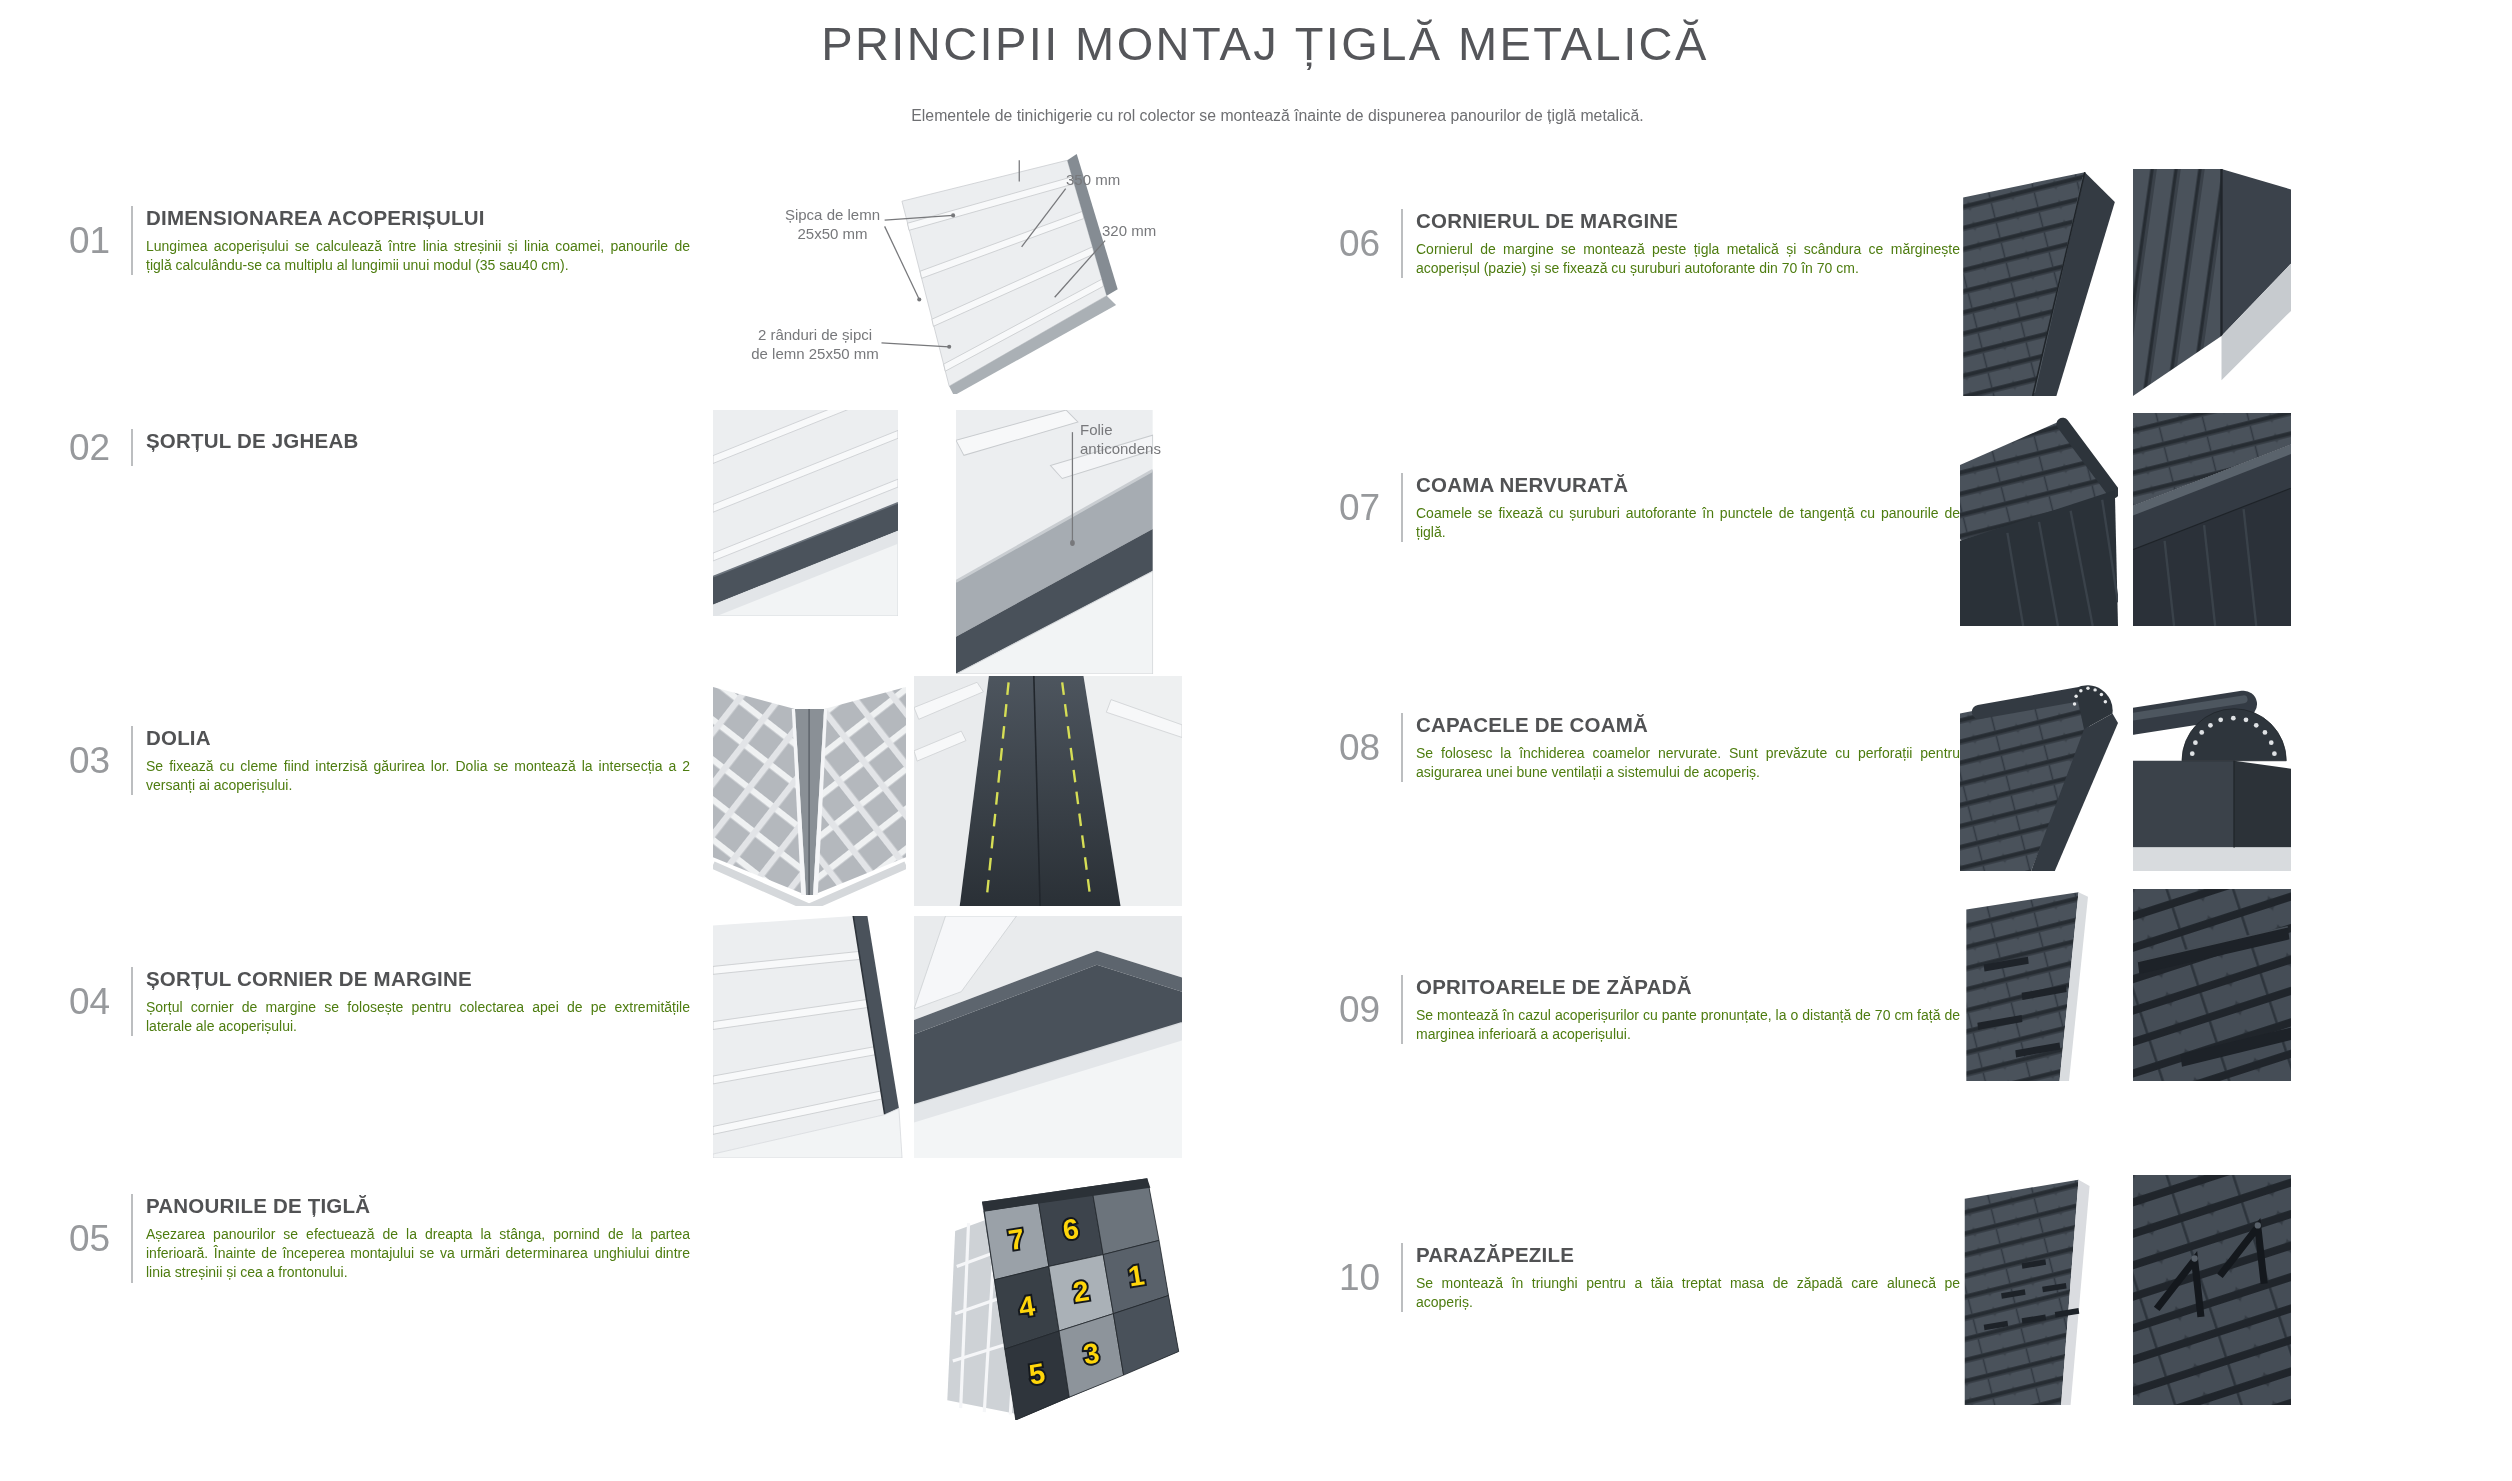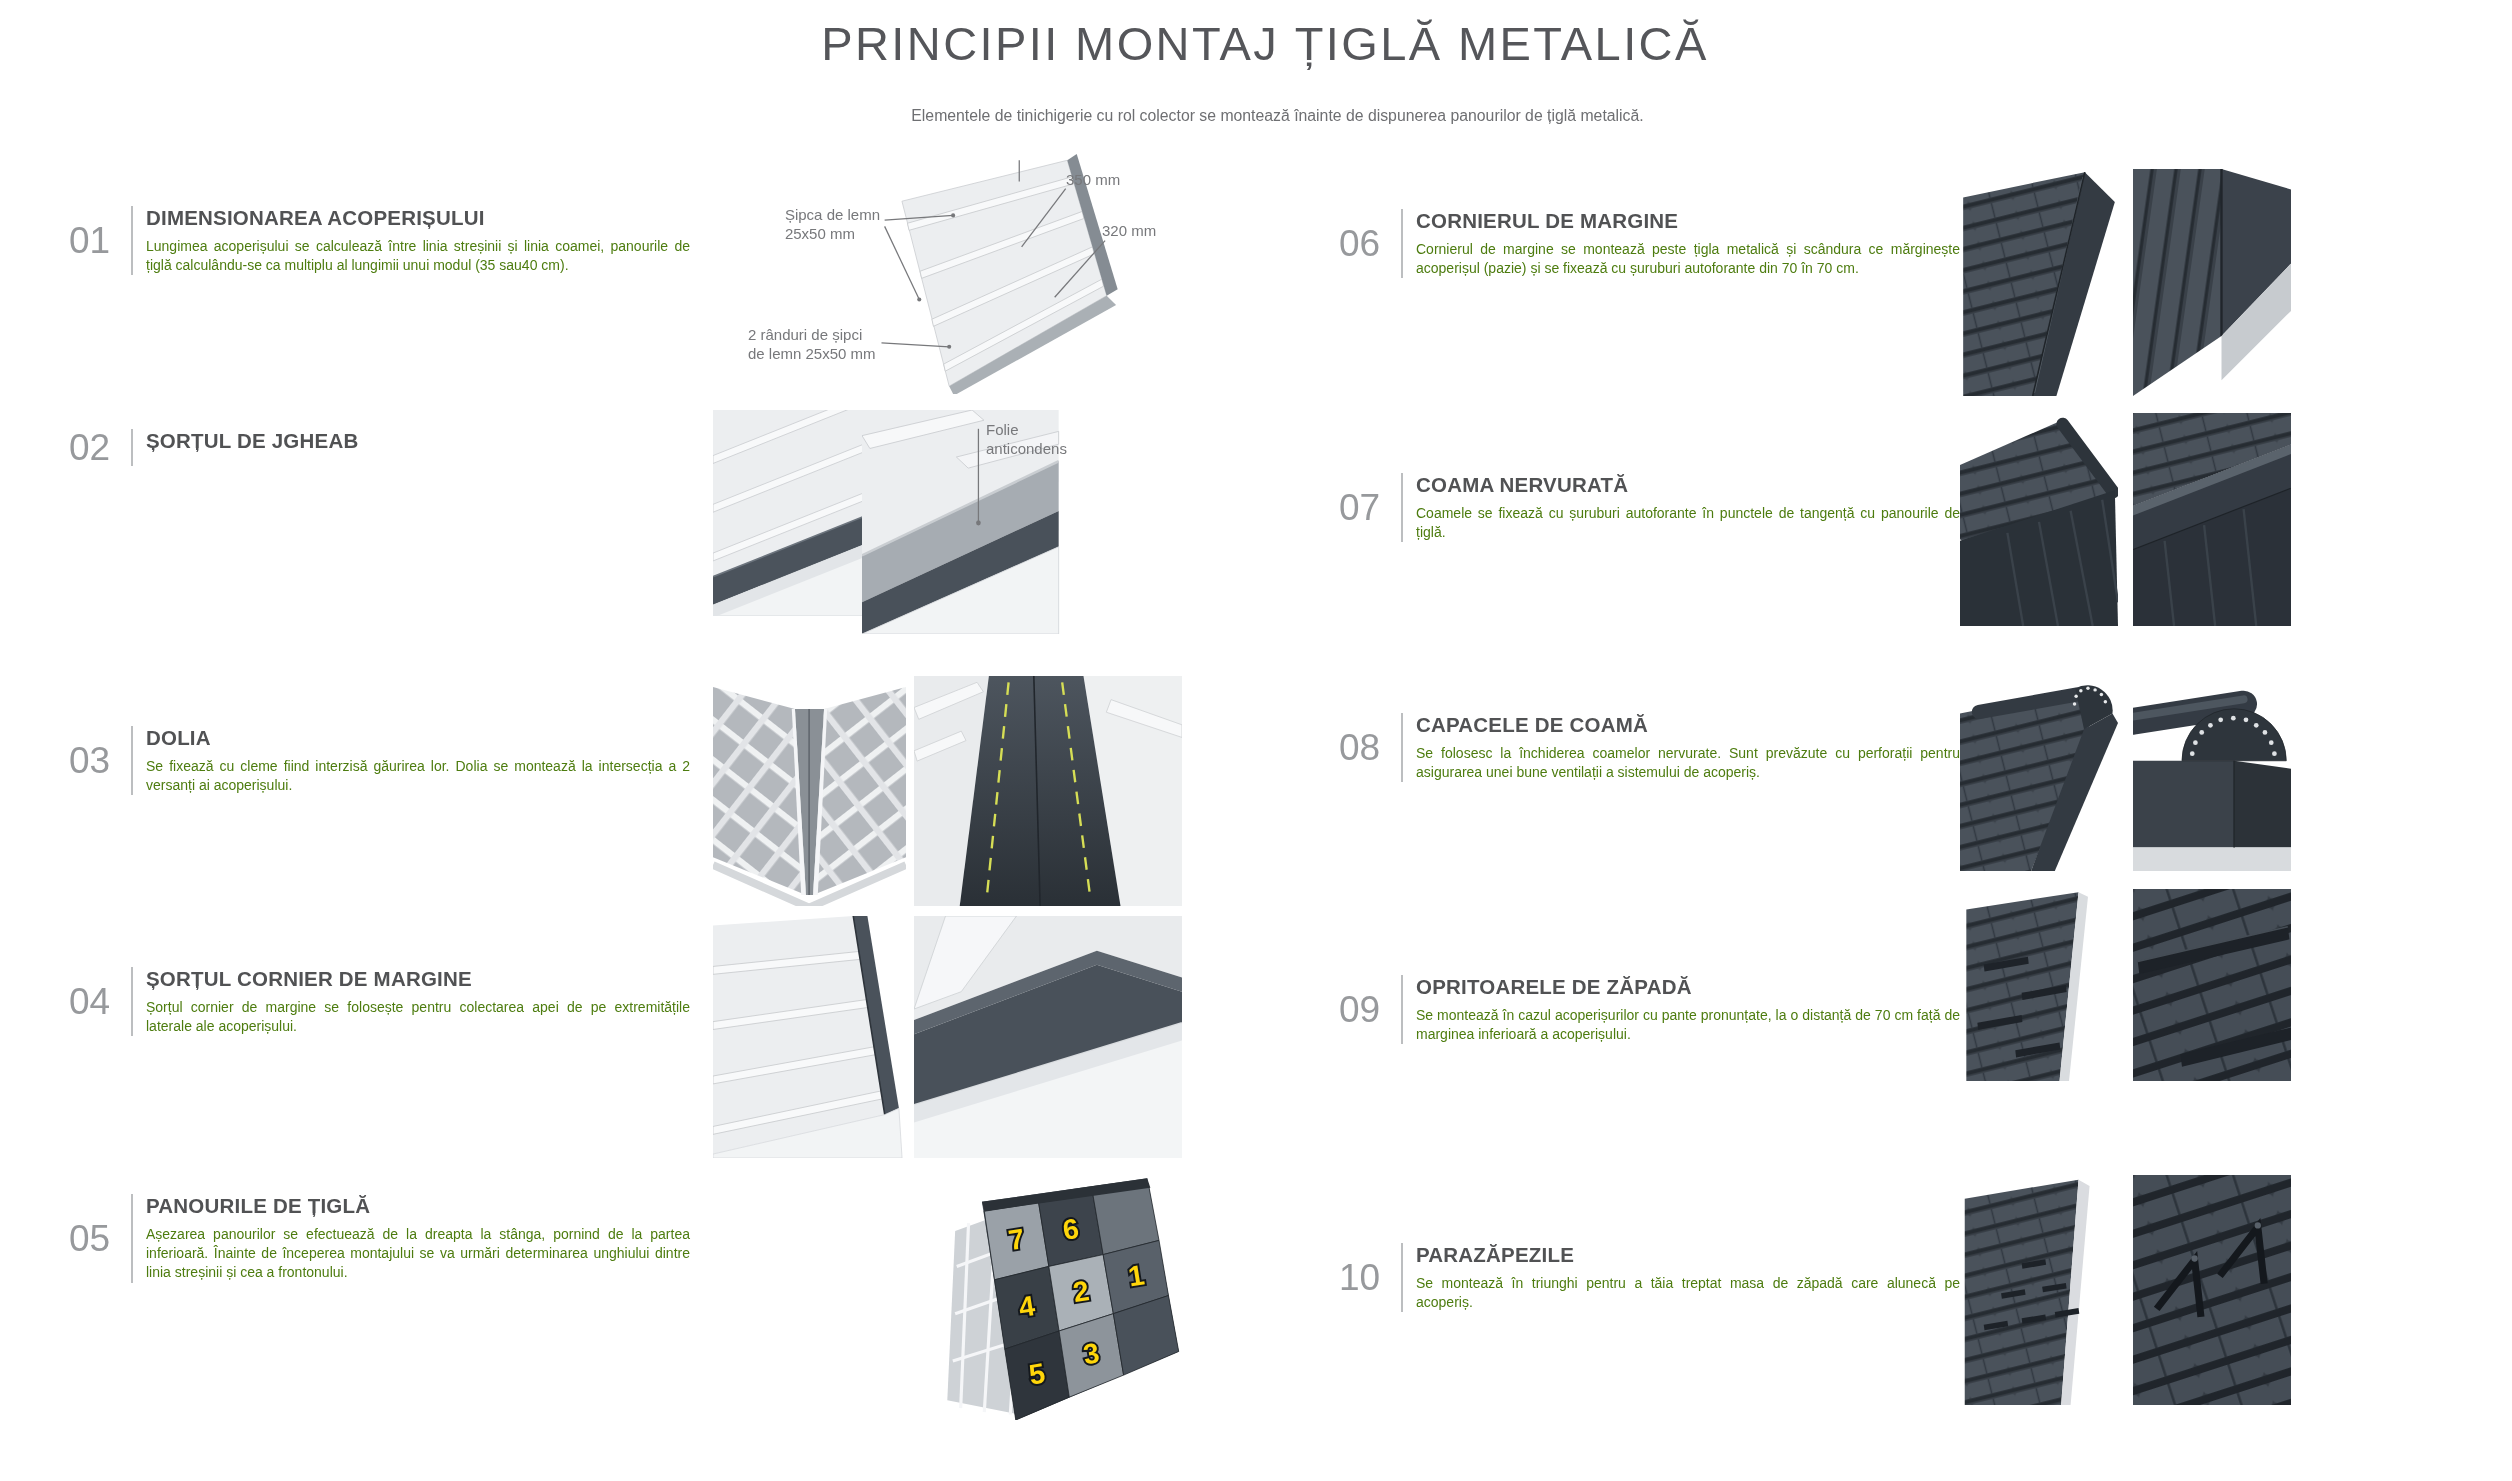--- a/index.html
+++ b/index.html
@@ -21,21 +21,21 @@
   .item h2{margin:0 0 7px 0;font-size:20.5px;line-height:1.15;color:#515254;
            font-weight:bold;letter-spacing:0.2px;}
   .item p{margin:0;font-size:14px;line-height:1.38;color:#4d7c0f;
           text-align:justify;white-space:pre-line;}
 
   
   .img{position:absolute;}
   .img svg{display:block;width:100%;height:100%;}
 
   .lbl{position:absolute;font-size:15px;line-height:1.25;color:#77787b;white-space:pre-line;}
-  .lbl.r{text-align:left;}
+  .lbl.r{text-align:center;}
 </style>
 </head>
 <body>
 
 <svg width="0" height="0" style="position:absolute;overflow:hidden" aria-hidden="true">
 <defs>
   <pattern id="pTile" width="56" height="26" patternUnits="userSpaceOnUse" patternTransform="rotate(-14)">
     <rect width="56" height="26" fill="#3a4149"></rect>
     <rect width="56" height="19" rx="4" fill="#4a525b"></rect>
     <rect width="56" height="5" y="19" fill="#262c32"></rect>
@@ -179,21 +179,21 @@
       <polygon points="0,0 235,0 235,118 0,212" fill="#eceef0"></polygon>
       <polygon points="0,58 235,-36 235,-26 0,68" fill="#f8f9fa" stroke="#c8cbce"></polygon>
       <polygon points="0,120 235,26 235,36 0,130" fill="#f8f9fa" stroke="#c8cbce"></polygon>
       <polygon points="0,182 235,88 235,98 0,192" fill="#f8f9fa" stroke="#c8cbce"></polygon>
       <polygon points="0,212 235,118 235,154 0,248" fill="#4b535c"></polygon>
       <line x1="0" y1="212" x2="235" y2="118" stroke="#6d757e" stroke-width="2"></line>
       <polygon points="0,248 235,154 235,262 0,262" fill="#f2f4f5" stroke="#d3d6d9"></polygon>
       <polygon points="0,248 235,154 235,170 0,264" fill="#e2e5e8"></polygon>
     </svg>
   </div>
-  <div class="img" style="left:862px;top:410px;width:295px;height:224px">
+  <div class="img" style="left:956px;top:410px;width:295px;height:264px">
     <svg viewBox="0 0 375 262" preserveAspectRatio="none">
       <polygon points="0,0 250,0 250,60 0,170" fill="#eceef0"></polygon>
       <polygon points="0,30 140,0 155,12 10,45" fill="#f7f8f9" stroke="#c8cbce"></polygon>
       <polygon points="120,55 250,25 250,40 135,68" fill="#f4f5f7" stroke="#c8cbce"></polygon>
       <polygon points="0,170 250,60 250,118 0,225" fill="#a6acb2"></polygon>
       <line x1="0" y1="170" x2="250" y2="60" stroke="#c9cdd1" stroke-width="3"></line>
       <polygon points="0,225 250,118 250,160 0,262" fill="#49515a"></polygon>
       <polygon points="0,262 250,160 250,262" fill="#f2f4f5" stroke="#d3d6d9"></polygon>
       <g stroke="#77787b" stroke-width="1.6" fill="#77787b">
         <line x1="148" y1="22" x2="148" y2="132"></line>

